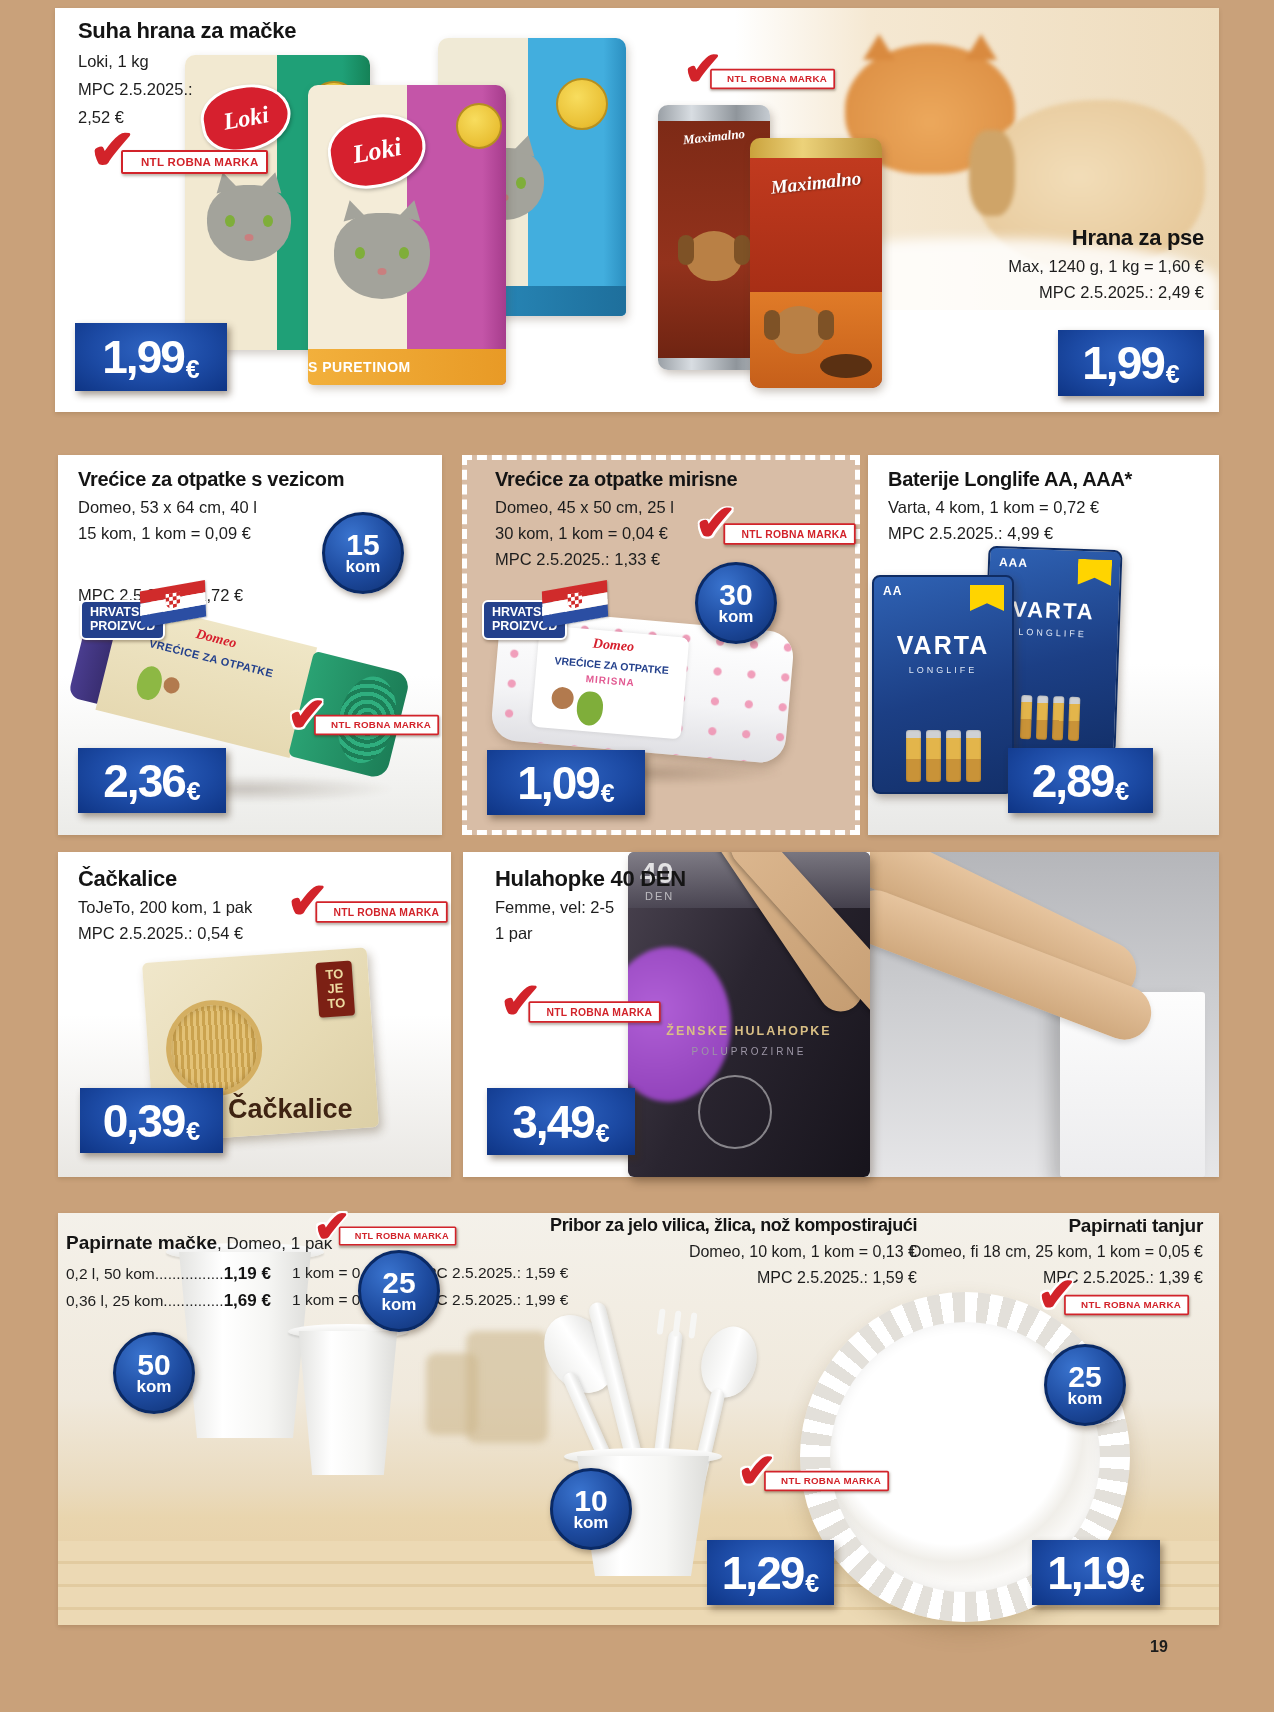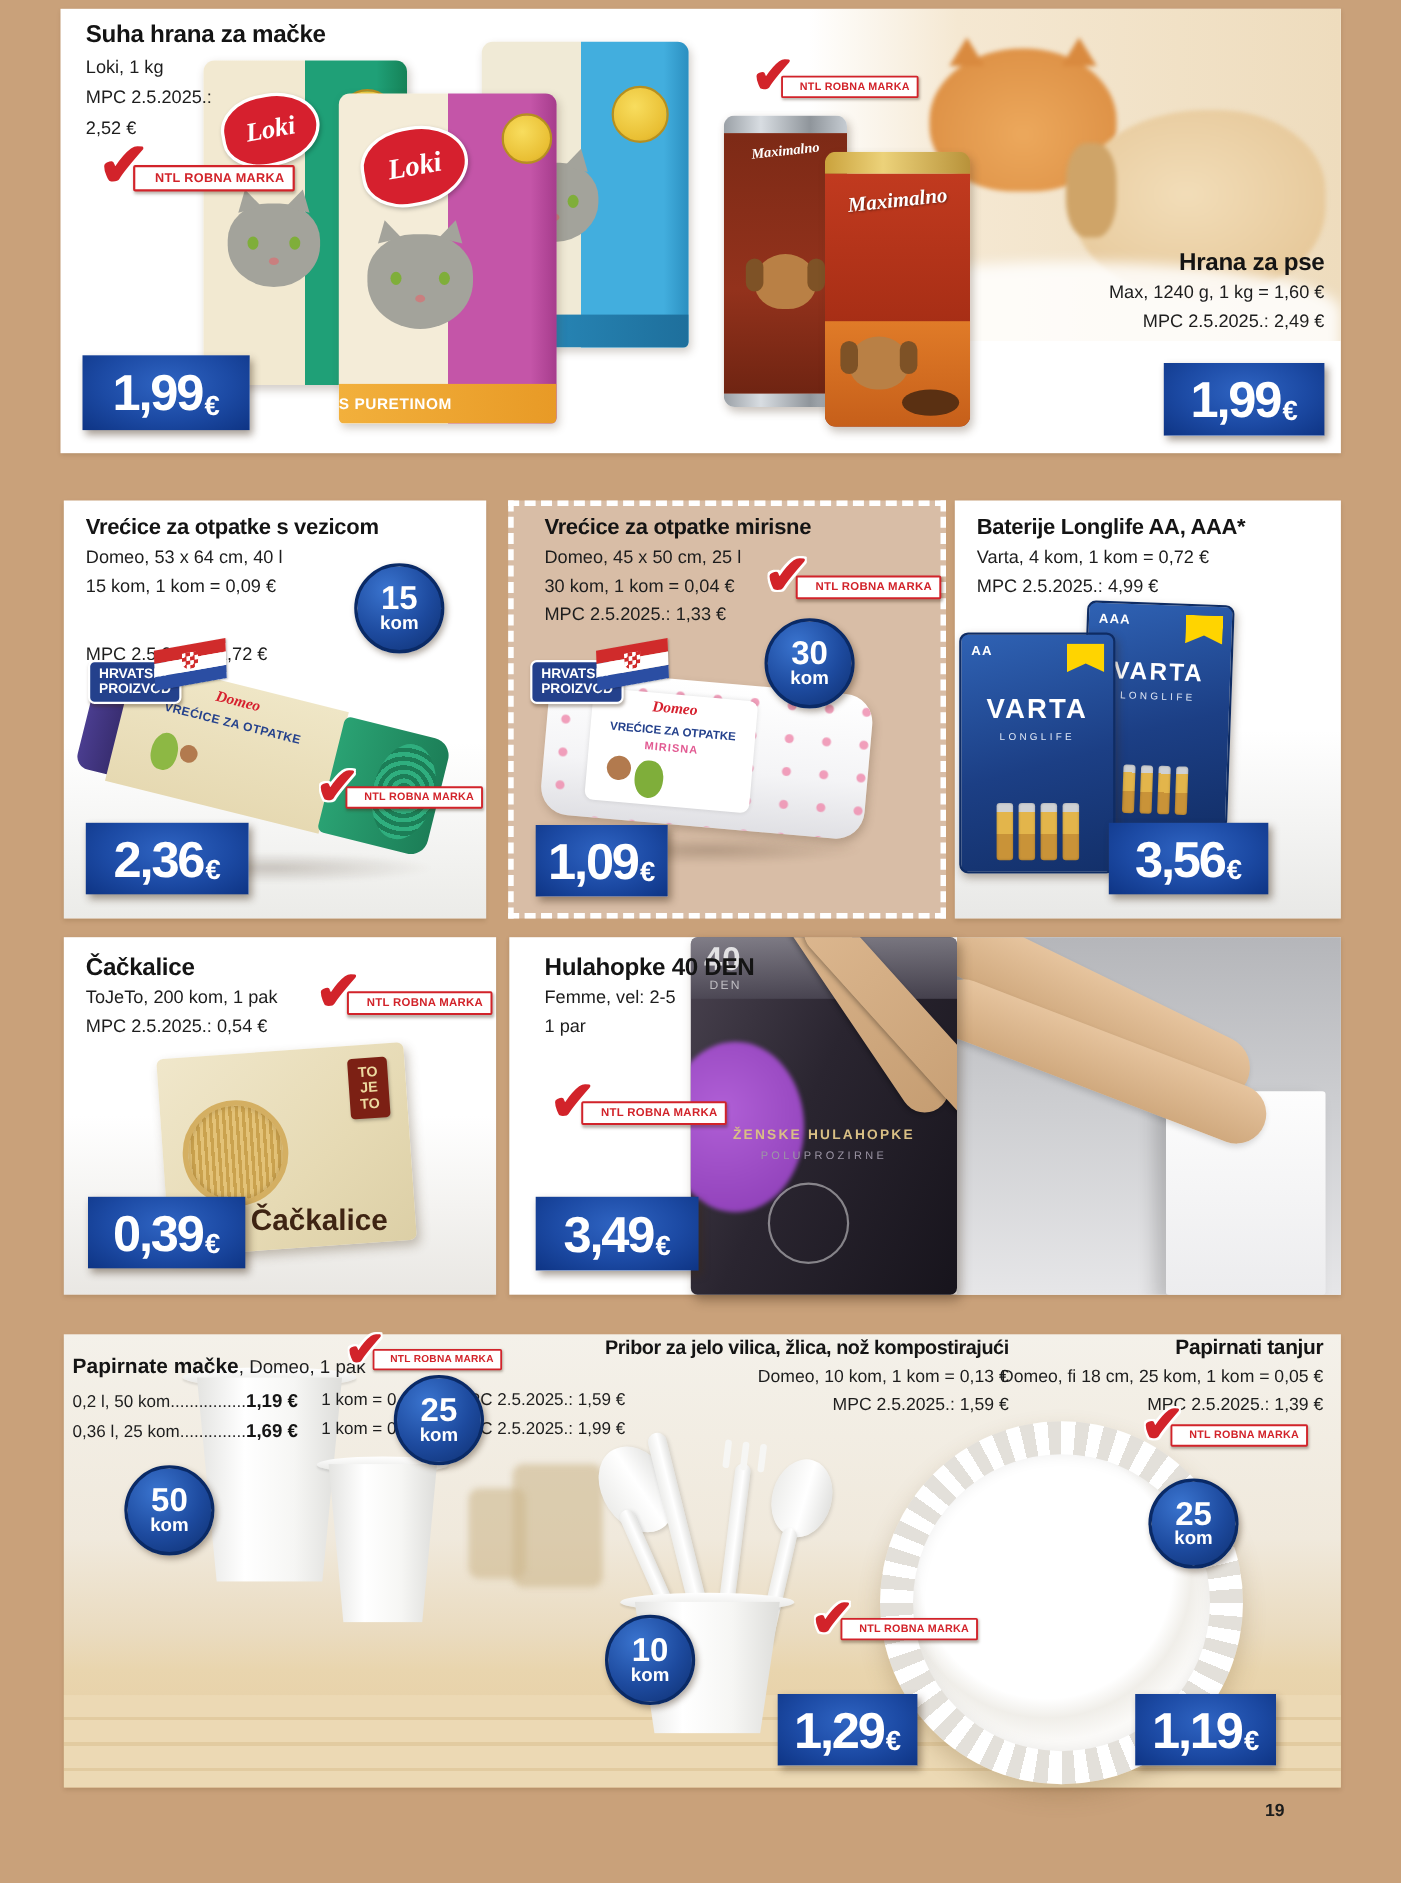--- a/index.html
+++ b/index.html
@@ -293,21 +293,21 @@
 <div class="roll2" style="left:495px;top:620px;">
   <div class="r2pat"></div>
   <div class="r2label">
     <div class="r2brand">Domeo</div>
     <div class="r2txt">VREĆICE ZA OTPATKE</div>
     <div class="r2txt2">MIRISNA</div>
     <div class="r2kid"></div>
     <div class="r2pear"></div>
   </div>
 </div>
-<div class="price" style="left:487px;top:750px;width:120px;height:65px;">
+<div class="price" style="left:487px;top:750px;width:158px;height:65px;">
   <span class="n">1,09</span>
     <span class="e">€</span>
 </div>
 
 <div class="t-title" style="left:888px;top:468px;font-size:20px;">Baterije Longlife AA, AAA*</div>
 <div class="t-line" style="left:888px;top:498px;">Varta, 4 kom, 1 kom = 0,72 €</div>
 <div class="t-line" style="left:888px;top:524px;">MPC 2.5.2025.: 4,99 €</div>
 <div class="vpack" style="left:985px;top:548px;width:130px;height:200px;transform:rotate(2deg);">
   <span class="vsize">AAA</span>
   <div class="vflag"></div>
@@ -326,21 +326,21 @@
   <div class="vname" style="top:54px;font-size:25px;">VARTA</div>
   <div class="vll" style="top:88px;">LONGLIFE</div>
   <div class="cells">
     <div class="cell"></div>
       <div class="cell"></div>
       <div class="cell"></div>
       <div class="cell"></div>
   </div>
 </div>
 <div class="price" style="left:1008px;top:748px;width:145px;height:65px;">
-  <span class="n">3,56</span>
+  <span class="n">2,89</span>
     <span class="e">€</span>
 </div>
 
 <div class="card" style="left:58px;top:852px;width:393px;height:325px;background:linear-gradient(180deg,#ffffff 0%,#ffffff 50%,#e9e7e3 100%);"></div>
 <div class="card" style="left:463px;top:852px;width:756px;height:325px;"></div>
 
 <div class="t-title" style="left:78px;top:866px;font-size:22px;">Čačkalice</div>
 <div class="t-line" style="left:78px;top:898px;">ToJeTo, 200 kom, 1 pak</div>
 <div class="t-line" style="left:78px;top:924px;">MPC 2.5.2025.: 0,54 €</div>
 <div class="ntl" style="left:292px;top:894px;transform:scale(.9);">

